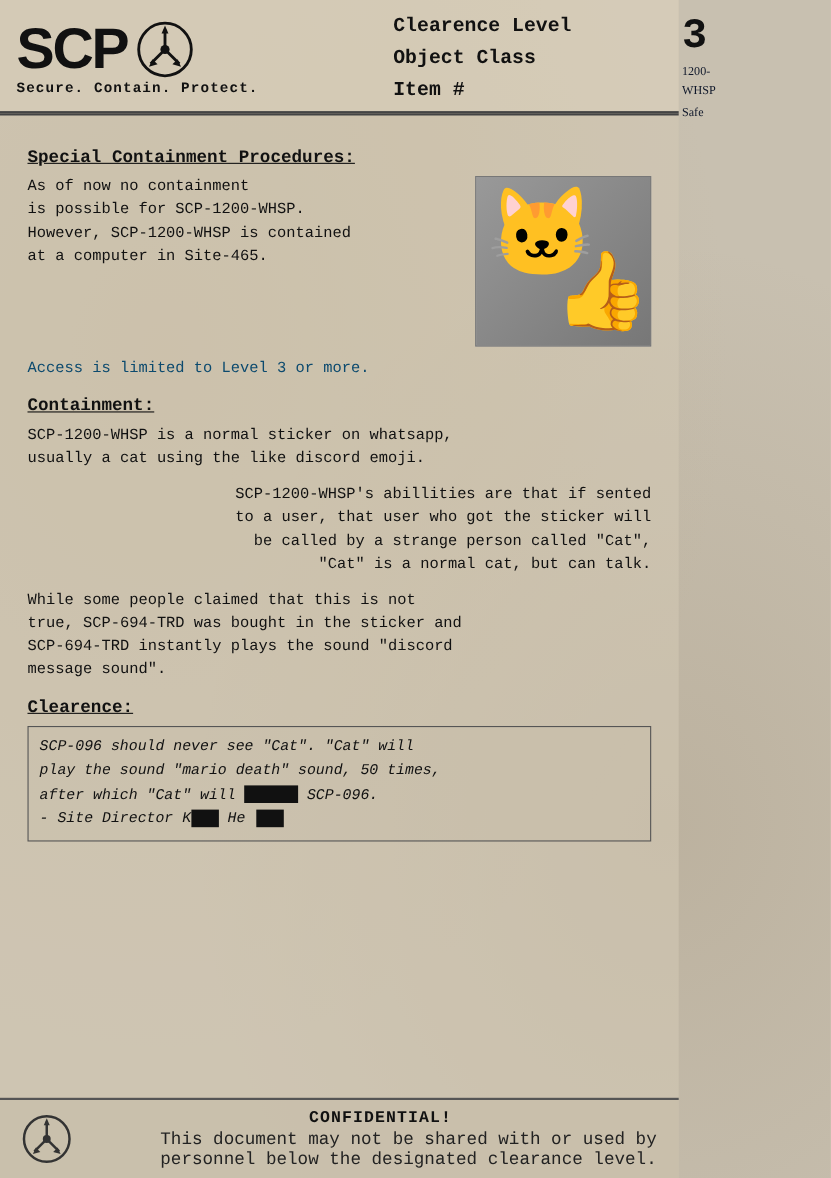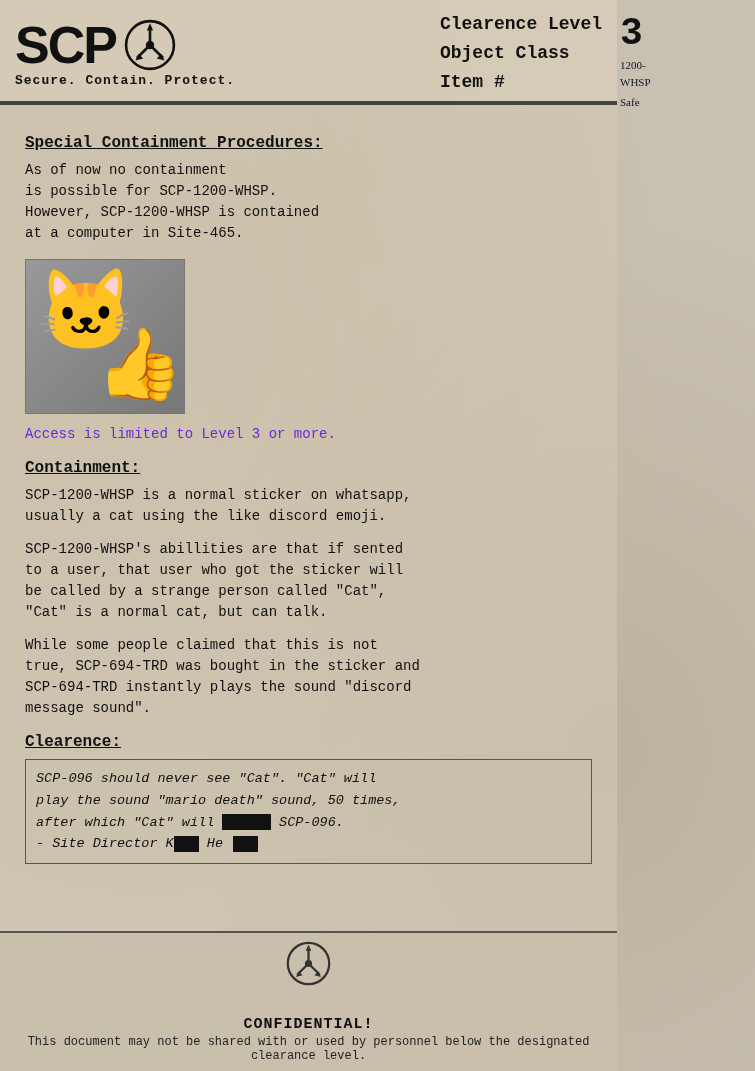--- a/index.html
+++ b/index.html
@@ -72,21 +72,21 @@
       font-weight: bold;
       color: #111;
       letter-spacing: 1px;
       margin-top: 2px;
     }
 
     .header-info {
       flex: 1;
       display: flex;
       flex-direction: column;
-      align-items: flex-end;
+      align-items: center;
       padding-left: 20px;
     }
 
     .header-labels {
       font-size: 18px;
       font-weight: bold;
       color: #111;
       line-height: 1.6;
     }
 
@@ -130,21 +130,20 @@
       color: #111;
       margin-bottom: 8px;
       margin-top: 14px;
       text-decoration: underline;
     }
 
     .containment-block {
       display: flex;
       gap: 15px;
       margin-bottom: 10px;
-      flex-direction: column;
     }
 
     .containment-text {
       flex: 1;
       font-size: 14px;
       color: #111;
       line-height: 1.5;
     }
 
     .containment-image {
@@ -167,21 +166,21 @@
       background: linear-gradient(135deg, #999 0%, #888 50%, #777 100%);
       display: flex;
       align-items: center;
       justify-content: center;
       font-size: 70px;
       position: relative;
     }
 
     .access-text {
       font-size: 14px;
-      color: #6d28d9;
+      color: #0c4a6e;
       line-height: 1.5;
       margin-top: 8px;
       margin-bottom: 12px;
     }
 
     .body-text {
       font-size: 14px;
       color: #111;
       line-height: 1.5;
       margin-bottom: 12px;
@@ -224,21 +223,20 @@
 
     
     .footer {
       border-top: 2px solid #555;
       padding: 8px 20px;
       background-color: rgba(200,190,170,0.7);
       display: flex;
       align-items: center;
       gap: 30px;
       margin-top: auto;
-      flex-direction: column;
     }
 
     .footer-logo {
       width: 45px;
       height: 45px;
       flex-shrink: 0;
     }
 
     .footer-text-block {
       display: flex;
@@ -249,23 +247,23 @@
 
     .footer-title {
       font-size: 15px;
       font-weight: bold;
       color: #111;
       letter-spacing: 1px;
       margin-bottom: 2px;
     }
 
     .footer-subtitle {
-      font-size: 12px;
+      font-size: 16px;
       color: #222;
-      text-align: center;
+      text-align: right;
     }
 
     
     .scp-icon-svg {
       width: 52px;
       height: 52px;
     }
   </style>
 </head>
 <body>
@@ -332,21 +330,21 @@
         </div>
       </div>
     </div>
 
     <div class="access-text">Access is limited to Level 3 or more.</div>
 
     <div class="section-title">Containment:</div>
 
     <div class="body-text" style="white-space:pre-line;">SCP-1200-WHSP is a normal sticker on whatsapp,
 usually a cat using the like discord emoji.</div>
-    <div class="body-text" style="white-space:pre-line;">SCP-1200-WHSP's abillities are that if sented
+    <div class="body-text" style="white-space:pre-line;text-align:right;">SCP-1200-WHSP's abillities are that if sented
 to a user, that user who got the sticker will
 be called by a strange person called "Cat",
 "Cat" is a normal cat, but can talk.</div>
     <div class="body-text" style="white-space:pre-line;">While some people claimed that this is not
 true, SCP-694-TRD was bought in the sticker and
 SCP-694-TRD instantly plays the sound "discord
 message sound".</div>
 
     <div class="section-title">Clearence:</div>
 

